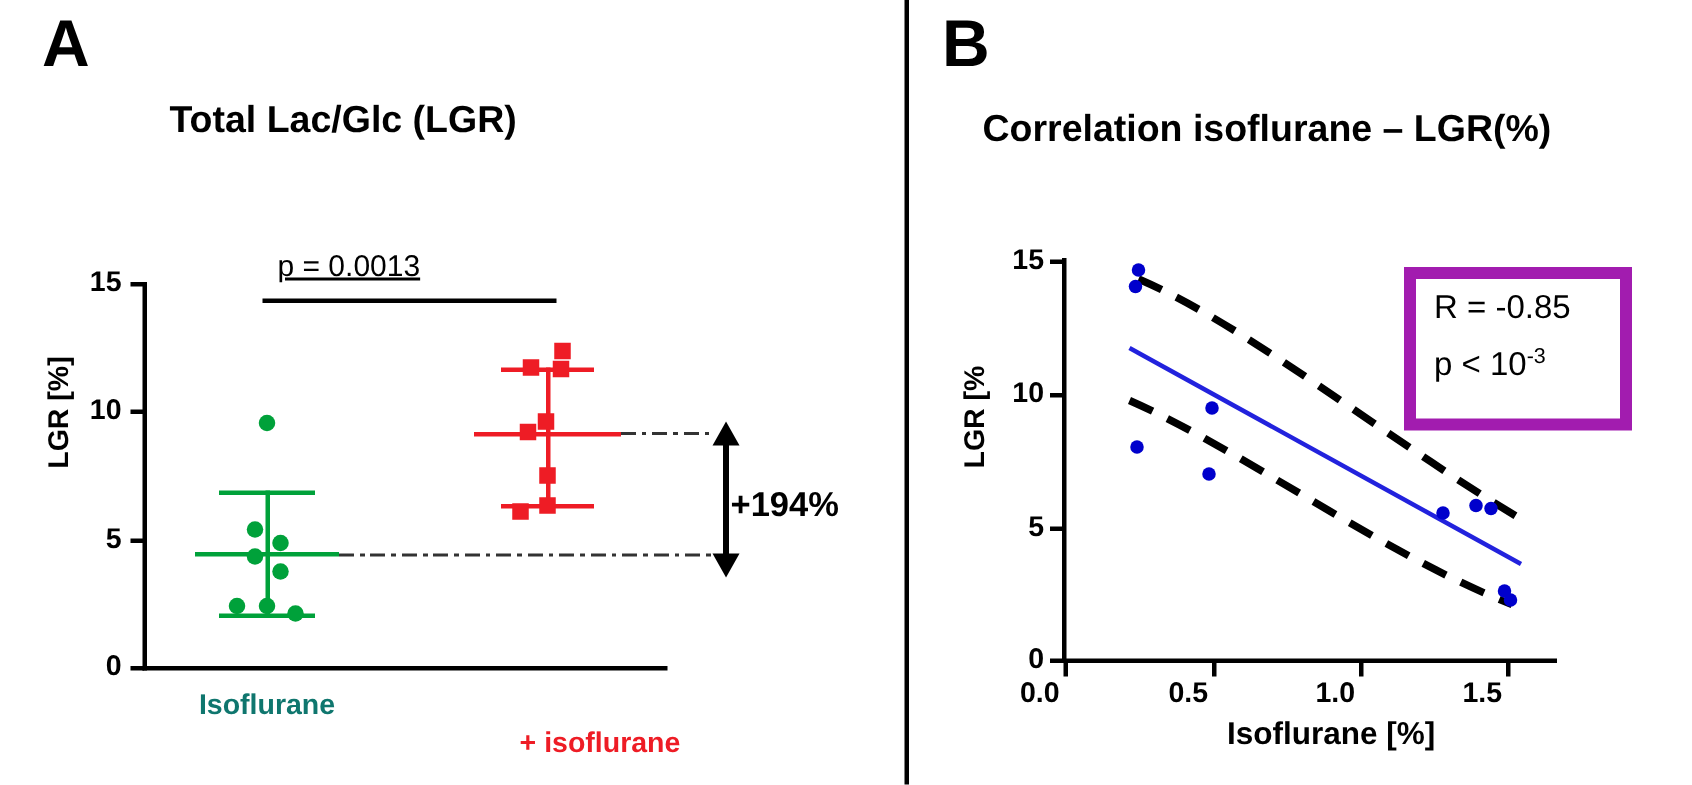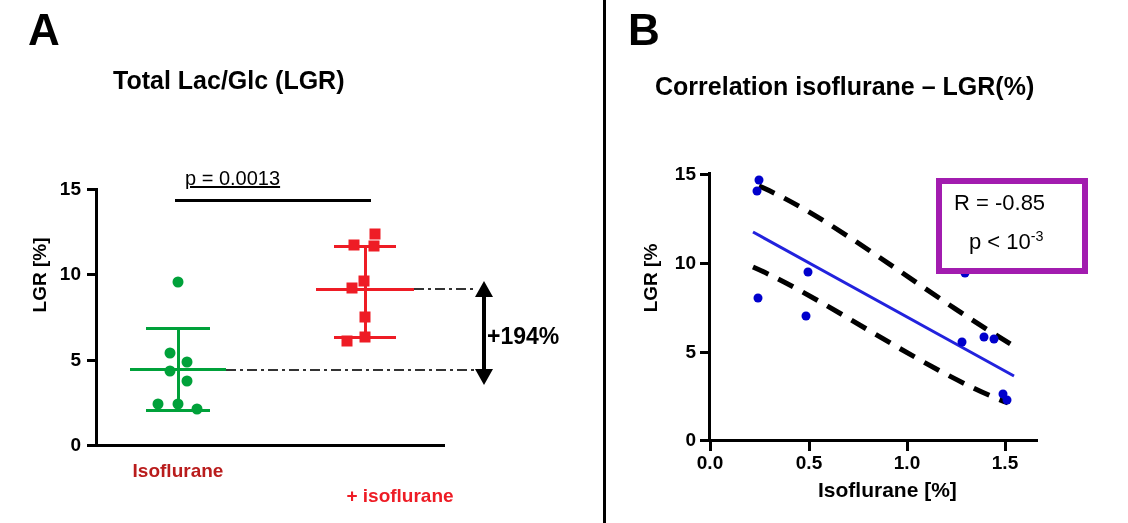--- a/index.html
+++ b/index.html
@@ -83,21 +83,21 @@
   .err-line { position:absolute; height:3px; }
   .v-line { position:absolute; width:3px; }
 
   #a-group1-label, #a-group2-label {
     position:absolute;
     font-size:19px;
     font-weight:bold;
     text-align:center;
     white-space:nowrap;
   }
-  #a-group1-label { left:118px; top:460px; width:120px; color:#b91c1c; }
+  #a-group1-label { left:118px; top:460px; width:120px; color:#0f766e; }
   #a-group2-label { left:300px; top:460px; width:200px; color:#ee1c25; line-height:1.25; }
 
   #a-pbar { position:absolute; left:175px; top:199px; width:196px; height:3px; background:#000; }
   #a-pvalue { position:absolute; left:185px; top:167px; font-size:20px; white-space:nowrap;text-decoration:underline; }
 
   #a-delta {
     position:absolute;
     left:487px; top:323px;
     font-size:23px; font-weight:bold;
     white-space:nowrap;
@@ -148,47 +148,46 @@
     position:absolute;
     font-size:19px; font-weight:bold;
     text-align:right;
     width:44px;
     left:49px;
   }
   .b-tick-x { position:absolute; background:#000; width:3px; height:9px; top:442px; }
   .b-ticklabel-x {
     position:absolute;
     font-size:19px; font-weight:bold;
-    text-align:center;
     width:60px;
     top:452px;
   }
 
   .bdot {
     position:absolute;
     width:9px; height:9px;
     border-radius:50%;
     background:#0000cc;
     transform:translate(-50%,-50%);
   }
 
   #b-statsbox {
     position:absolute;
     left:333px; top:178px;
-    width:152px; height:96px;
-    border:6px solid #a21caf;
+    width:152px; height:109px;
+    border:8px solid #a21caf;
     background:#ffffff;
   }
   #b-statsbox .line1 {
     position:absolute; left:12px; top:6px;
     font-size:22px; white-space:nowrap;
   }
   #b-statsbox .line2 {
     position:absolute; left:12px; top:44px;
-    font-size:22px; white-space:nowrap;margin-left:15px;
+    font-size:22px; white-space:nowrap;
   }
   sup { font-size:0.65em; }
 
   svg.overlay { position:absolute; left:0; top:0; overflow:visible; }
 </style>
 </head>
 <body>
 
 <div id="root">
 

